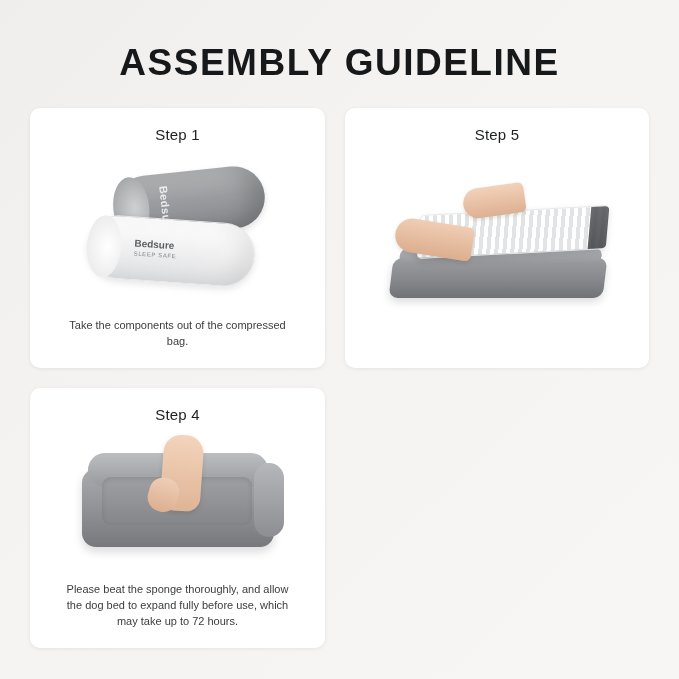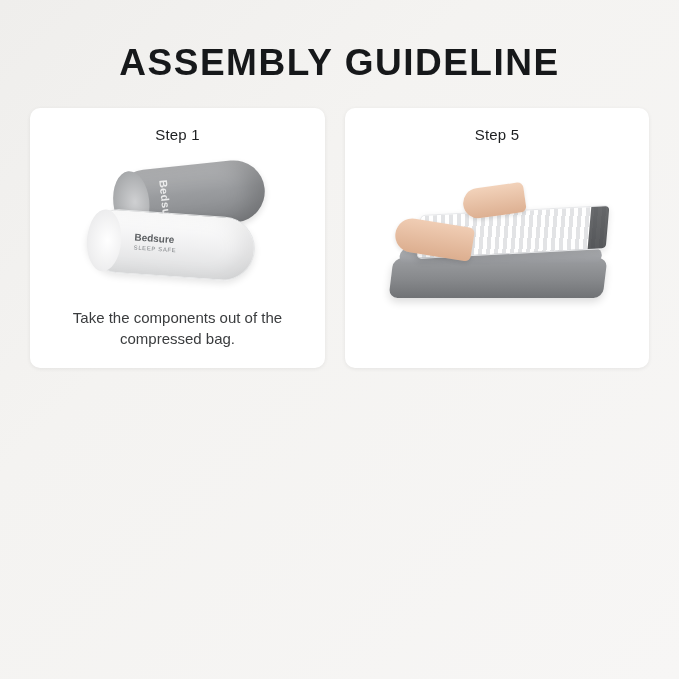--- a/index.html
+++ b/index.html
@@ -56,21 +56,21 @@
   }
   .art {
     flex: 1;
     width: 100%;
     display: flex;
     align-items: center;
     justify-content: center;
     position: relative;
   }
   .caption {
-    font-size: 15px;
+    font-size: 11px;
     color: #3a3c3e;
     text-align: center;
     line-height: 1.45;
     padding: 0 6px 2px 6px;
   }
 
   
   .s1 { width: 230px; height: 150px; position: relative; }
   .roll-gray {
     position: absolute;
@@ -288,15 +288,26 @@
         <div class="s2">
           <div class="bed-base2"></div>
           <div class="foam2"></div>
           <div class="hand2a"></div>
           <div class="hand2b"></div>
         </div>
       </div>
     </div>
 
 
+    <div class="card">
+      <div class="step-label">Step 4</div>
+      <div class="art">
+        <div class="s4">
+          <div class="bolster4"></div>
+          <div class="cushion4"></div>
+          <div class="hand4"></div>
+        </div>
+      </div>
+      <div class="caption">Please beat the sponge thoroughly, and allow the dog bed to expand fully before use, which may take up to 72 hours.</div>
+    </div>
 
   </div>
 </div>
 
 </body></html>

